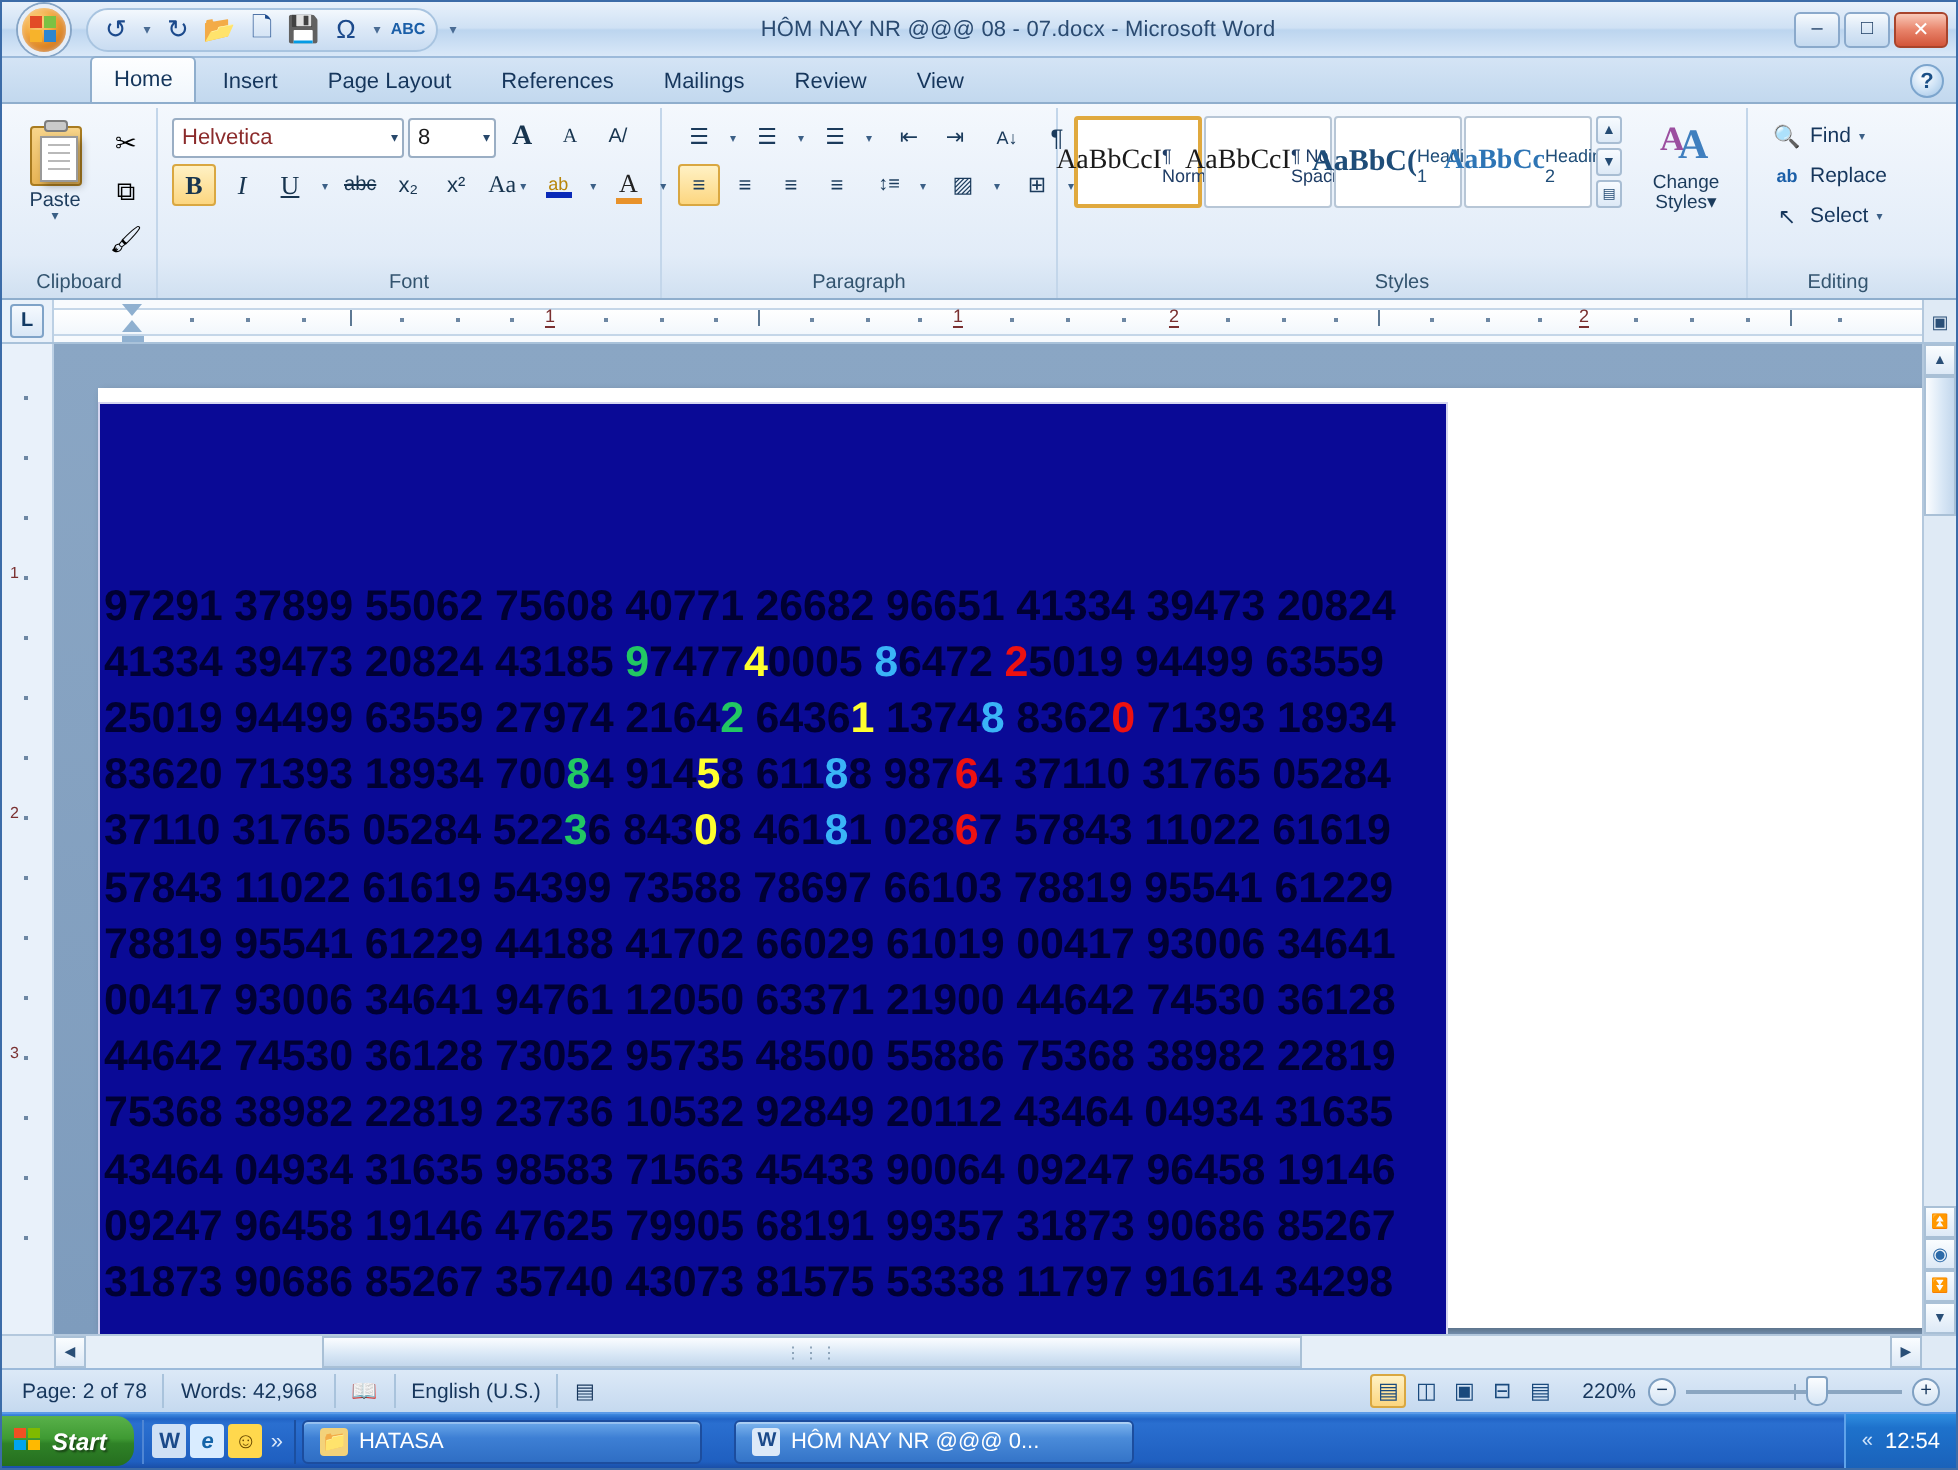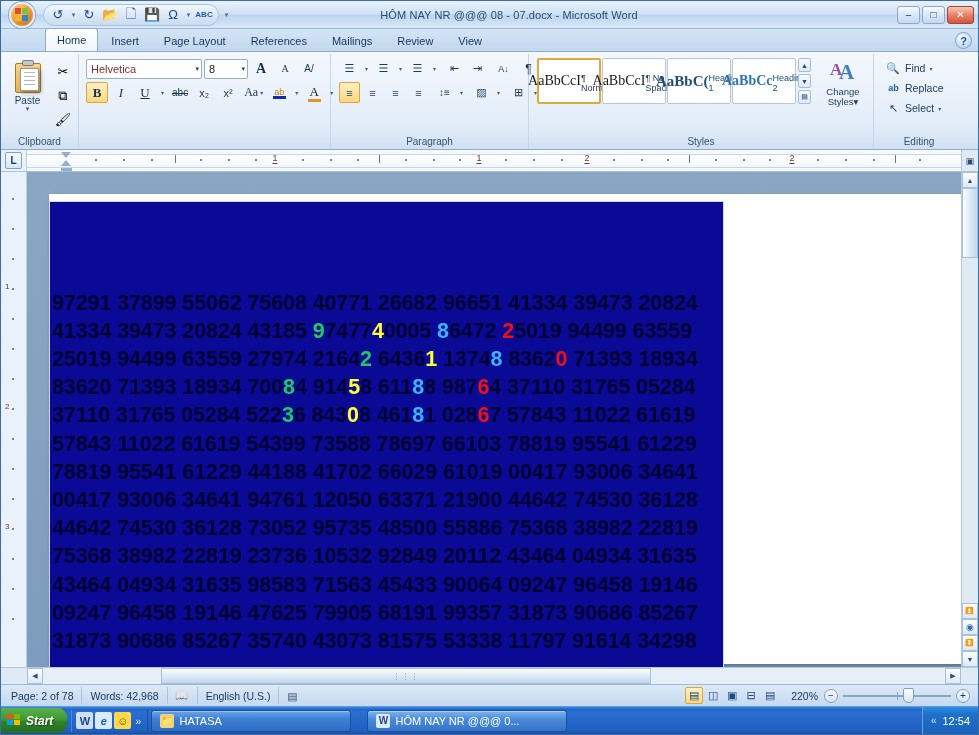--- a/index.html
+++ b/index.html
@@ -517,20 +517,21 @@
             <span class="colorbar" style="background:#0a2ab8"></span>
           </div>
           <div class="tbtn" style="font-size:6px;color:#3c6087;min-width:9px">▾</div>
           <div class="tbtn" style="flex-direction:column;font-family:'Liberation Serif',serif;font-size:13px;color:#222">
             <span>A</span>
             <span class="colorbar" style="background:#e8922a"></span>
           </div>
           <div class="tbtn" style="font-size:6px;color:#3c6087;min-width:9px">▾</div>
         </div>
       </div>
+      <div class="rgroup-label">Font</div>
     </div>
 
     <div class="rgroup" style="width:198px">
       <div class="rgroup-body" style="flex-direction:column;align-items:flex-start;padding-left:5px">
         <div class="row">
           <div class="pbtn">☰</div>
           <div class="pbtn" style="font-size:6px;color:#3c6087;min-width:9px">▾</div>
           <div class="pbtn">☰</div>
           <div class="pbtn" style="font-size:6px;color:#3c6087;min-width:9px">▾</div>
           <div class="pbtn">☰</div>

